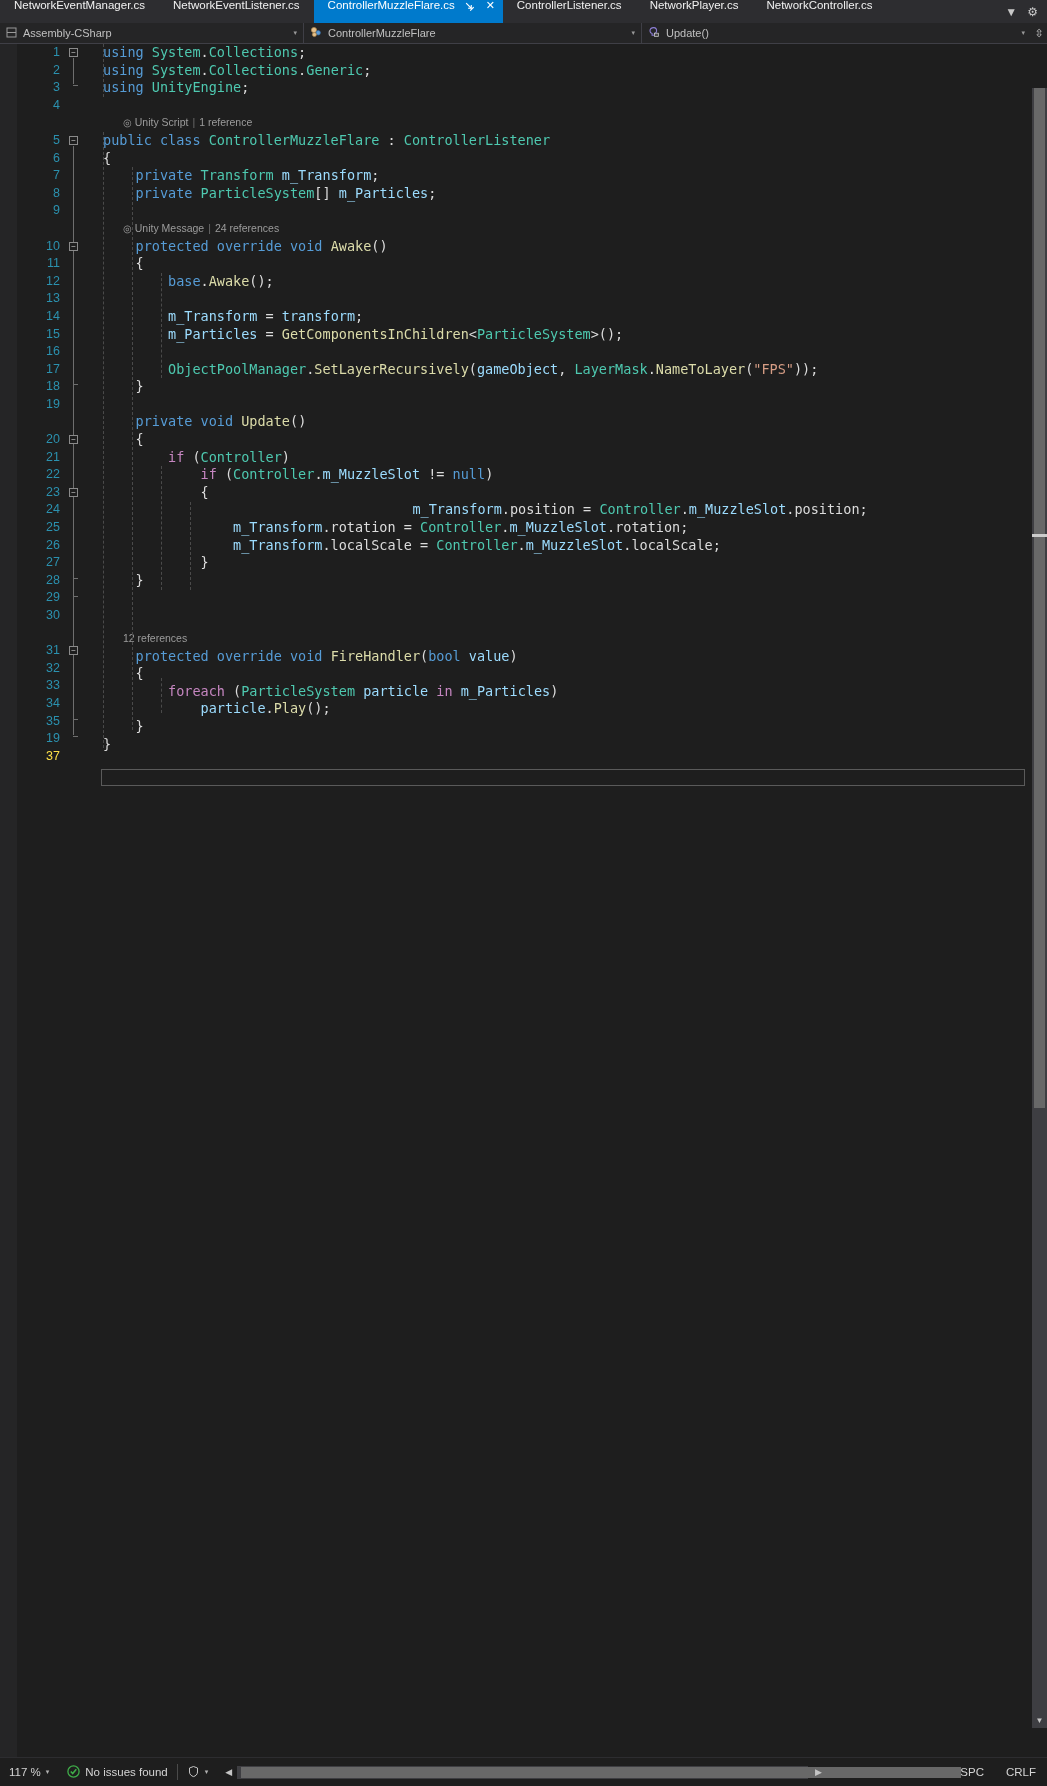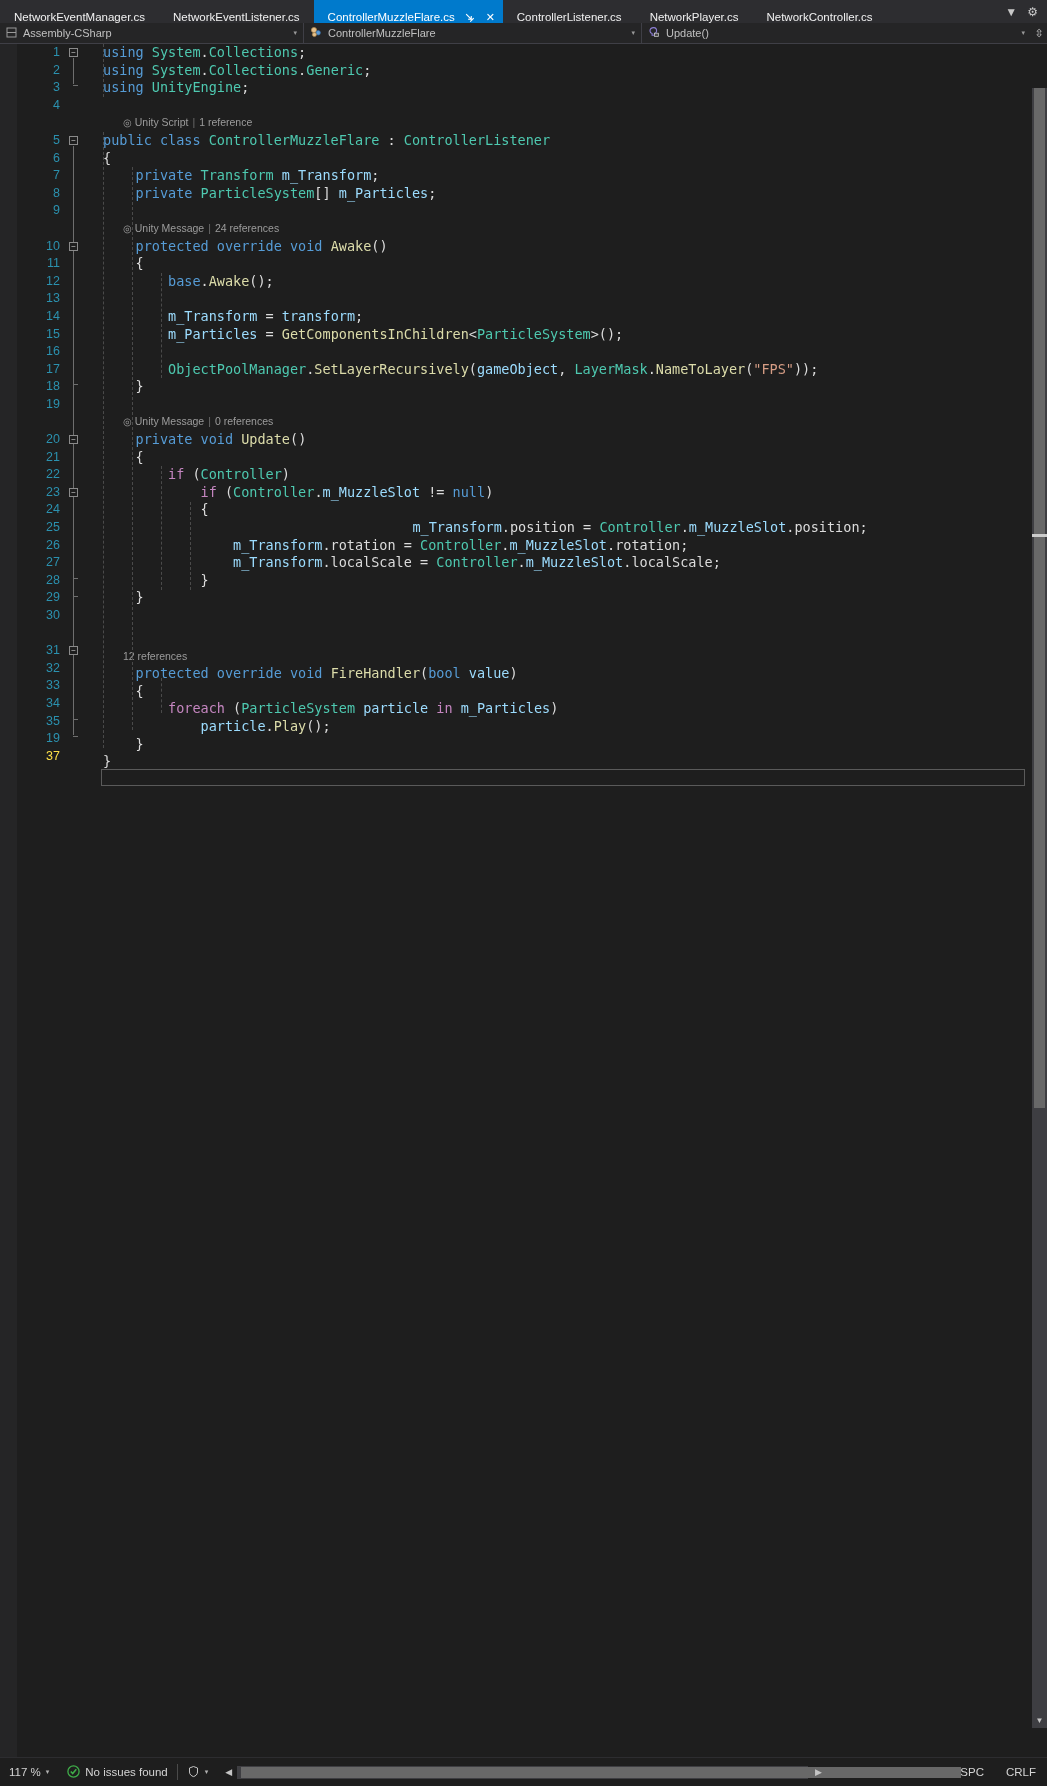--- a/index.html
+++ b/index.html
@@ -10,21 +10,21 @@
     overflow: hidden;
   }
   .app { position: relative; width: 1047px; height: 1786px; background: #1e1e1e; display: flex; flex-direction: column; }
 
   
   .tabstrip {
     height: 23px; background: #2d2d30; display: flex; align-items: stretch;
     position: relative; flex: 0 0 23px;
   }
   .tab {
-    display: flex; align-items: flex-end; padding: 0 14px;
+    display: flex; align-items: flex-start; padding: 0 14px;
     font-size: 11.5px; color: #f1f1f1; cursor: pointer; white-space: nowrap;
     background: #2d2d30;
   }
   .tab.active { background: #007acc; color: #ffffff; padding-right: 6px; }
   .tab .tab-label { line-height: 1; }
   .tab-pin, .tab-close {
     margin-left: 8px; font-size: 11px; color: #ffffff; line-height: 1;
     width: 13px; text-align: center; cursor: pointer;
   }
   .tab-pin { transform: rotate(45deg); font-size: 12px; }
@@ -292,21 +292,20 @@
           <div class="ln" style="padding-left:16px;">    <span class="k">protected</span> <span class="k">override</span> <span class="k">void</span> <span class="m">Awake</span><span class="pun">()</span></div>
           <div class="ln" style="padding-left:16px;">    <span class="pun">{</span></div>
           <div class="ln" style="padding-left:16px;">        <span class="k">base</span><span class="pun">.</span><span class="m">Awake</span><span class="pun">();</span></div>
           <div class="ln" style="padding-left:16px;">&nbsp;</div>
           <div class="ln" style="padding-left:16px;">        <span class="n">m_Transform</span> <span class="pun">=</span> <span class="n">transform</span><span class="pun">;</span></div>
           <div class="ln" style="padding-left:16px;">        <span class="n">m_Particles</span> <span class="pun">=</span> <span class="m">GetComponentsInChildren</span><span class="pun">&lt;</span><span class="t">ParticleSystem</span><span class="pun">&gt;();</span></div>
           <div class="ln" style="padding-left:16px;">&nbsp;</div>
           <div class="ln" style="padding-left:16px;">        <span class="t">ObjectPoolManager</span><span class="pun">.</span><span class="m">SetLayerRecursively</span><span class="pun">(</span><span class="n">gameObject</span><span class="pun">,</span> <span class="t">LayerMask</span><span class="pun">.</span><span class="m">NameToLayer</span><span class="pun">(</span><span class="s">"FPS"</span><span class="pun">));</span></div>
           <div class="ln" style="padding-left:16px;">    <span class="pun">}</span></div>
           <div class="ln" style="padding-left:16px;">&nbsp;</div>
-          <div class="hint" style="padding-left:36px;"><span class="uic">◎</span><span>Unity Message</span><span class="sep">|</span><span>0 references</span></div>
           <div class="ln" style="padding-left:16px;">    <span class="k">private</span> <span class="k">void</span> <span class="m">Update</span><span class="pun">()</span></div>
           <div class="ln" style="padding-left:16px;">    <span class="pun">{</span></div>
           <div class="ln" style="padding-left:16px;">        <span class="kc">if</span> <span class="pun">(</span><span class="t">Controller</span><span class="pun">)</span></div>
           <div class="ln" style="padding-left:16px;">            <span class="kc">if</span> <span class="pun">(</span><span class="t">Controller</span><span class="pun">.</span><span class="n">m_MuzzleSlot</span> <span class="pun">!=</span> <span class="k">null</span><span class="pun">)</span></div>
           <div class="ln" style="padding-left:16px;">            <span class="pun">{</span></div>
           <div class="ln" style="padding-left:16px;text-align:center;">                <span class="n">m_Transform</span><span class="pun">.</span><span class="p">position</span> <span class="pun">=</span> <span class="t">Controller</span><span class="pun">.</span><span class="n">m_MuzzleSlot</span><span class="pun">.</span><span class="p">position</span><span class="pun">;</span></div>
           <div class="ln" style="padding-left:16px;">                <span class="n">m_Transform</span><span class="pun">.</span><span class="p">rotation</span> <span class="pun">=</span> <span class="t">Controller</span><span class="pun">.</span><span class="n">m_MuzzleSlot</span><span class="pun">.</span><span class="p">rotation</span><span class="pun">;</span></div>
           <div class="ln" style="padding-left:16px;">                <span class="n">m_Transform</span><span class="pun">.</span><span class="p">localScale</span> <span class="pun">=</span> <span class="t">Controller</span><span class="pun">.</span><span class="n">m_MuzzleSlot</span><span class="pun">.</span><span class="p">localScale</span><span class="pun">;</span></div>
           <div class="ln" style="padding-left:16px;">            <span class="pun">}</span></div>
           <div class="ln" style="padding-left:16px;">    <span class="pun">}</span></div>

